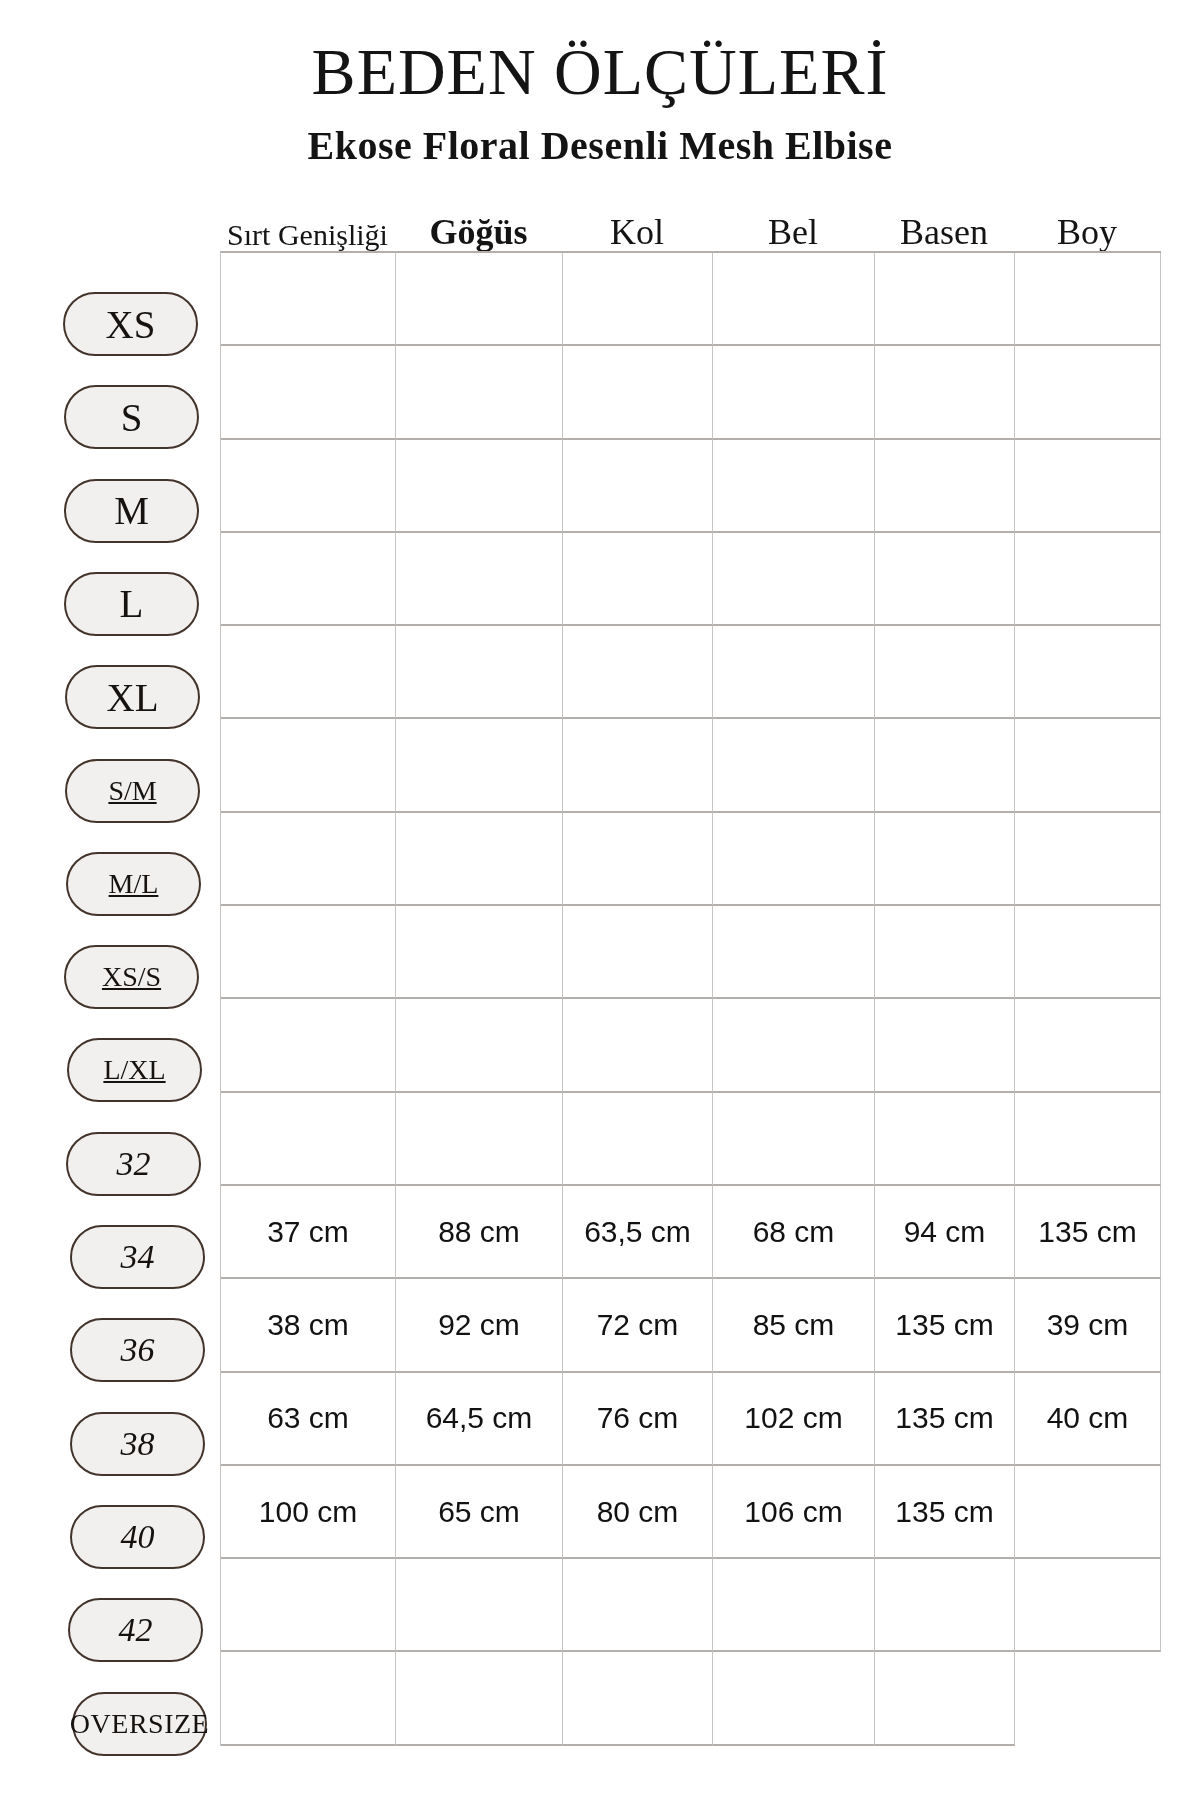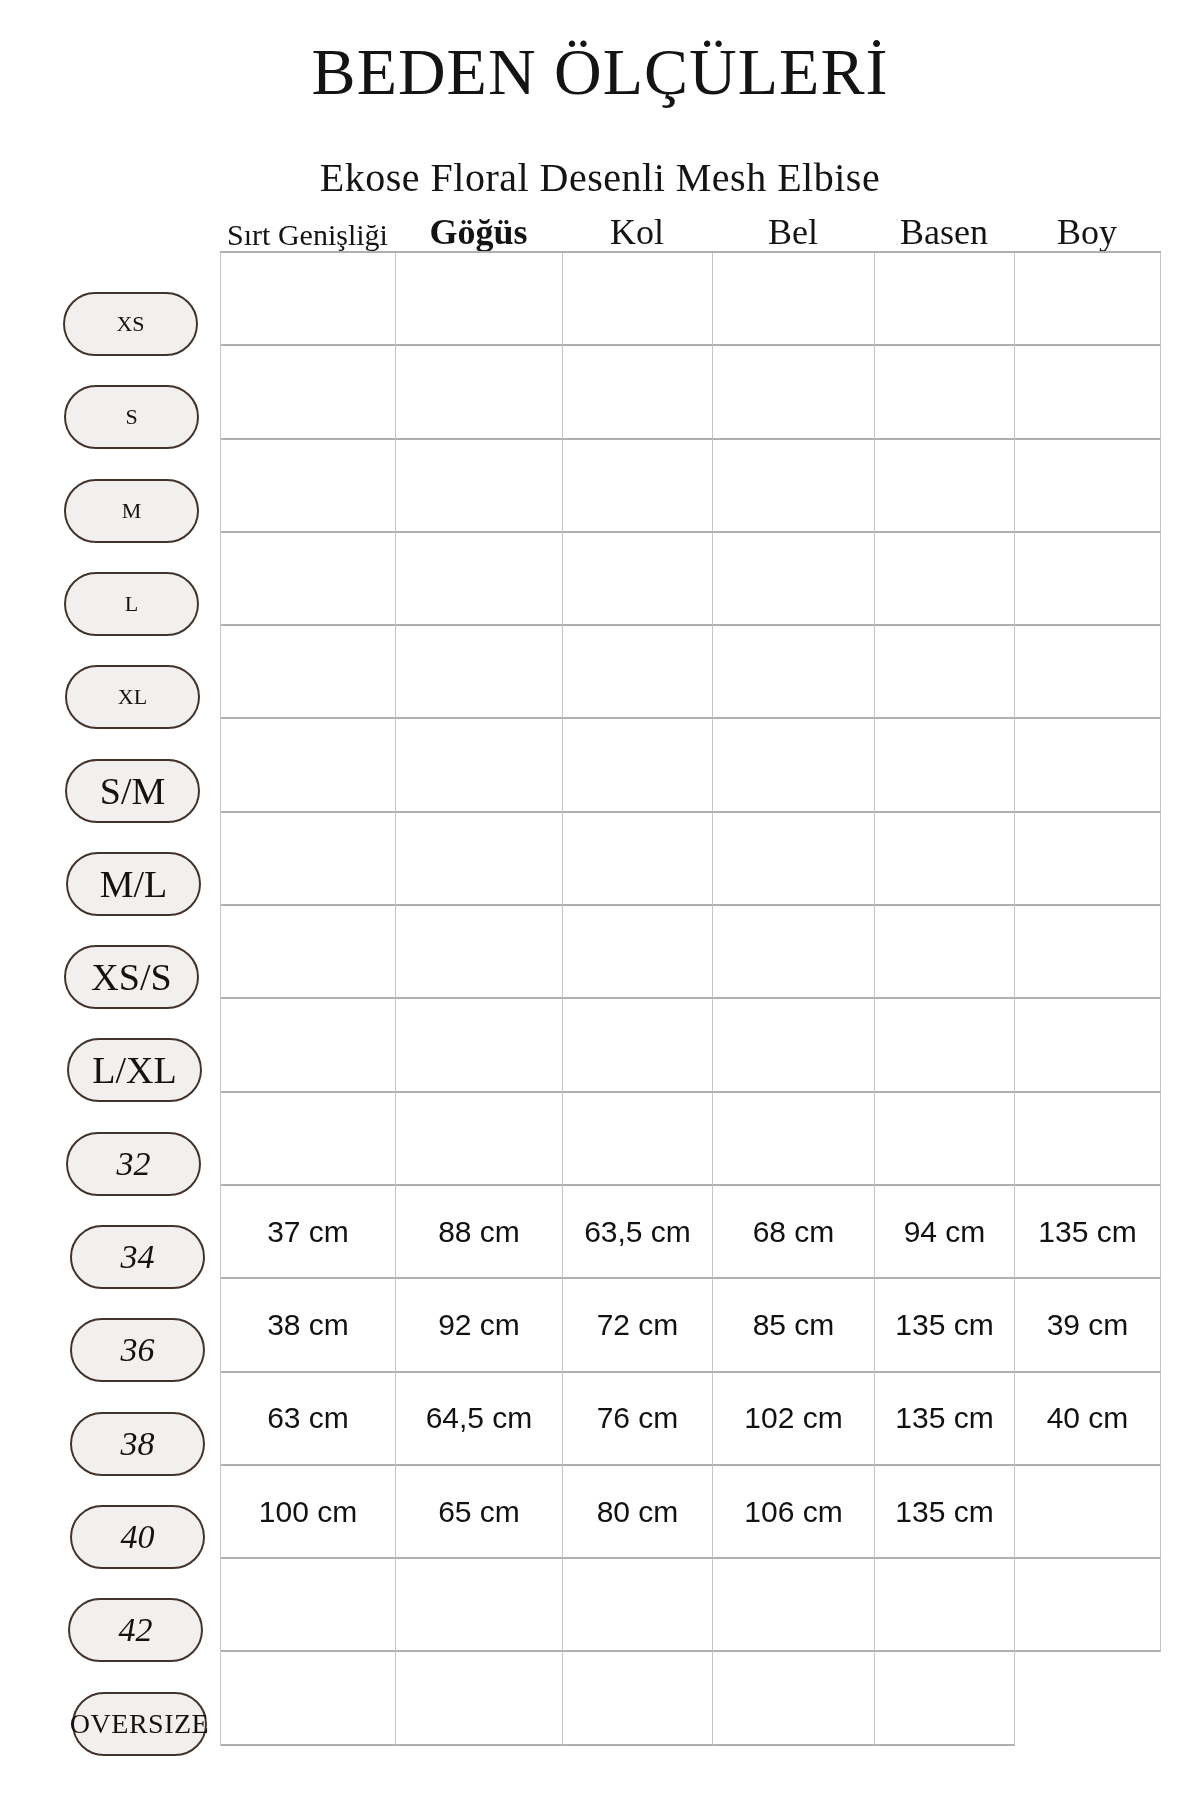--- a/index.html
+++ b/index.html
@@ -22,23 +22,22 @@
   }
   .title{
     position:absolute;top:34px;left:0;width:1200px;
     text-align:center;
     font-size:66px;font-weight:500;letter-spacing:1px;
     font-family:"Liberation Serif", serif;
   }
   .subtitle{
     position:absolute;top:122px;left:0;width:1200px;
     text-align:center;
-    font-size:40px;font-weight:normal;letter-spacing:0.5px;
-    font-family:"Liberation Serif", serif;
-    margin-top:32px;
+    font-size:40px;font-weight:bold;letter-spacing:0.5px;
+    font-family:"Liberation Serif", serif;
   }
   .col-header{
     position:absolute;top:204px;height:46px;
     display:flex;align-items:flex-end;justify-content:center;
     font-size:36px;line-height:1;
     font-family:"Liberation Serif", serif;
     white-space:nowrap;
   }
   .col-header.small{font-size:30px;}
   .grid{
@@ -63,22 +62,22 @@
     background:var(--pill-fill);
     border:2.5px solid var(--pill-border);
     border-radius:33px;
     display:flex;align-items:center;justify-content:center;
   }
   .pill span{
     font-family:"Liberation Serif", serif;
     color:#151210;line-height:1;
     white-space:nowrap;
   }
-  .pill.basic span{font-size:22px;}
-  .pill.combo span{font-size:38px;}
+  .pill.basic span{font-size:39px;}
+  .pill.combo span{font-size:28px;text-decoration:underline;}
   .pill.num span{font-size:34px;font-style:italic;}
   .pill.oversize span{font-size:28px;letter-spacing:0.5px;}
 </style>
 </head>
 <body>
 
 <div class="page">
 
   <h1 class="title">BEDEN ÖLÇÜLERİ</h1>
   <h2 class="subtitle">Ekose Floral Desenli Mesh Elbise</h2>

